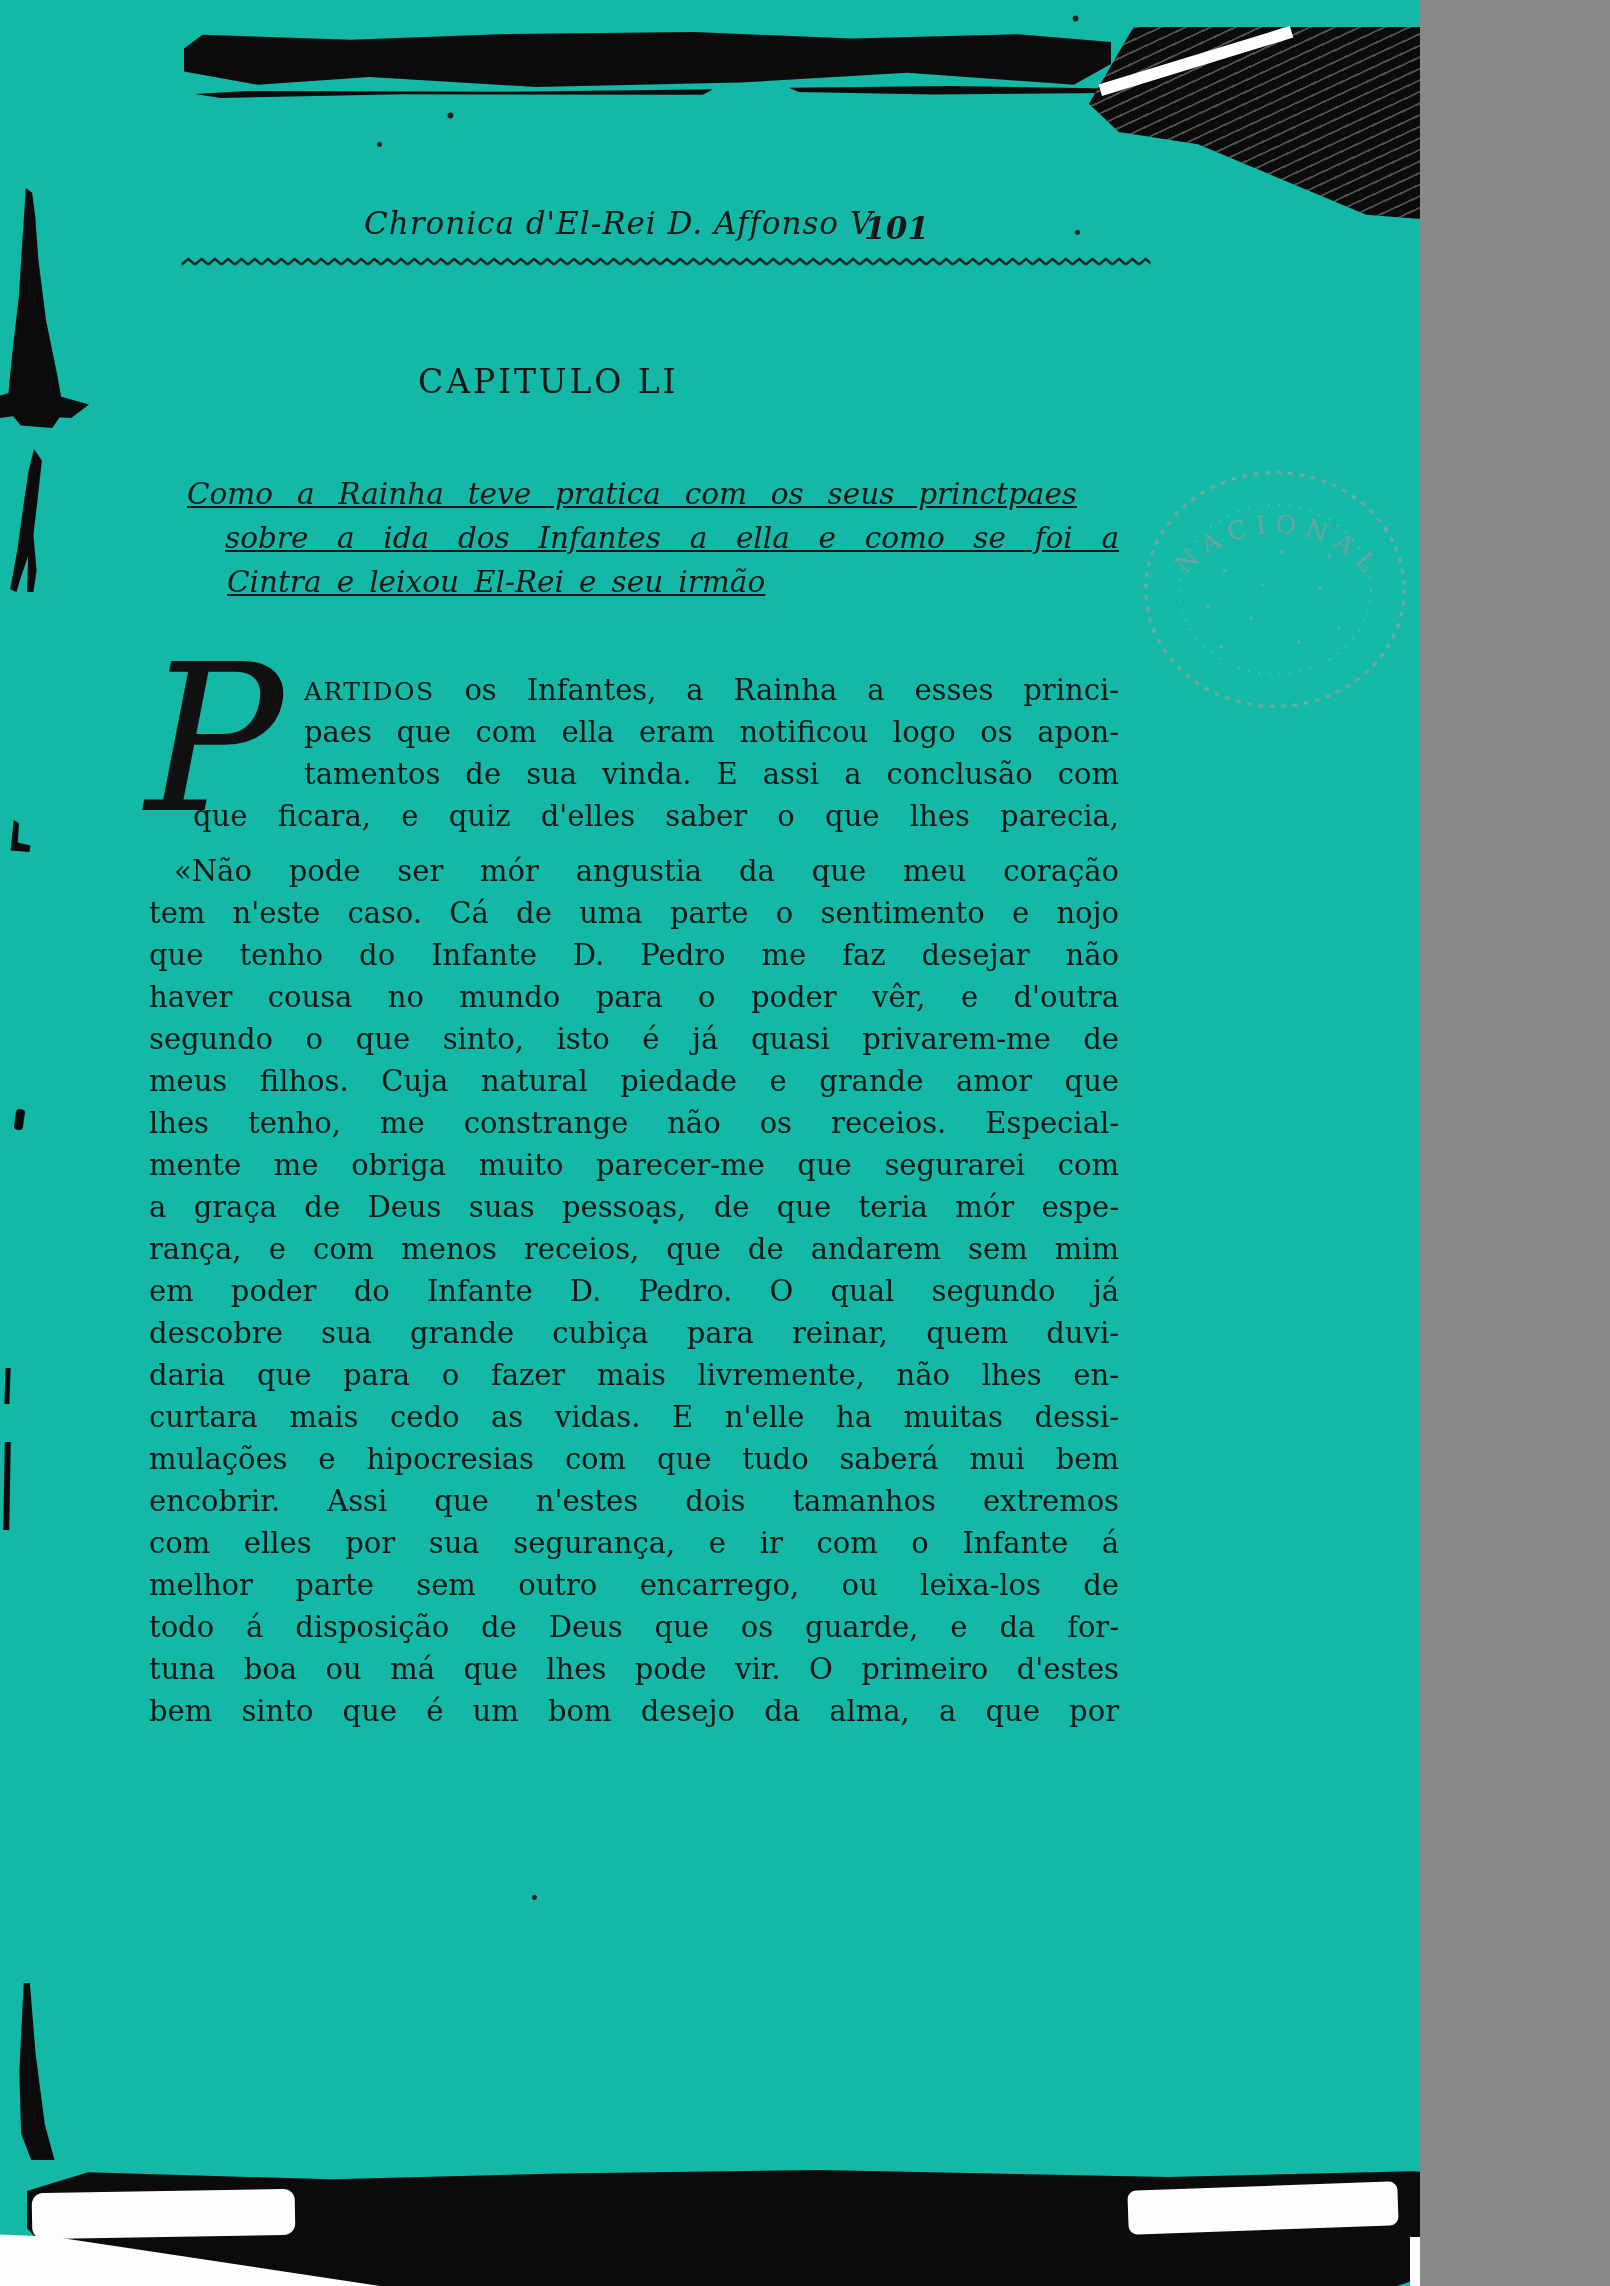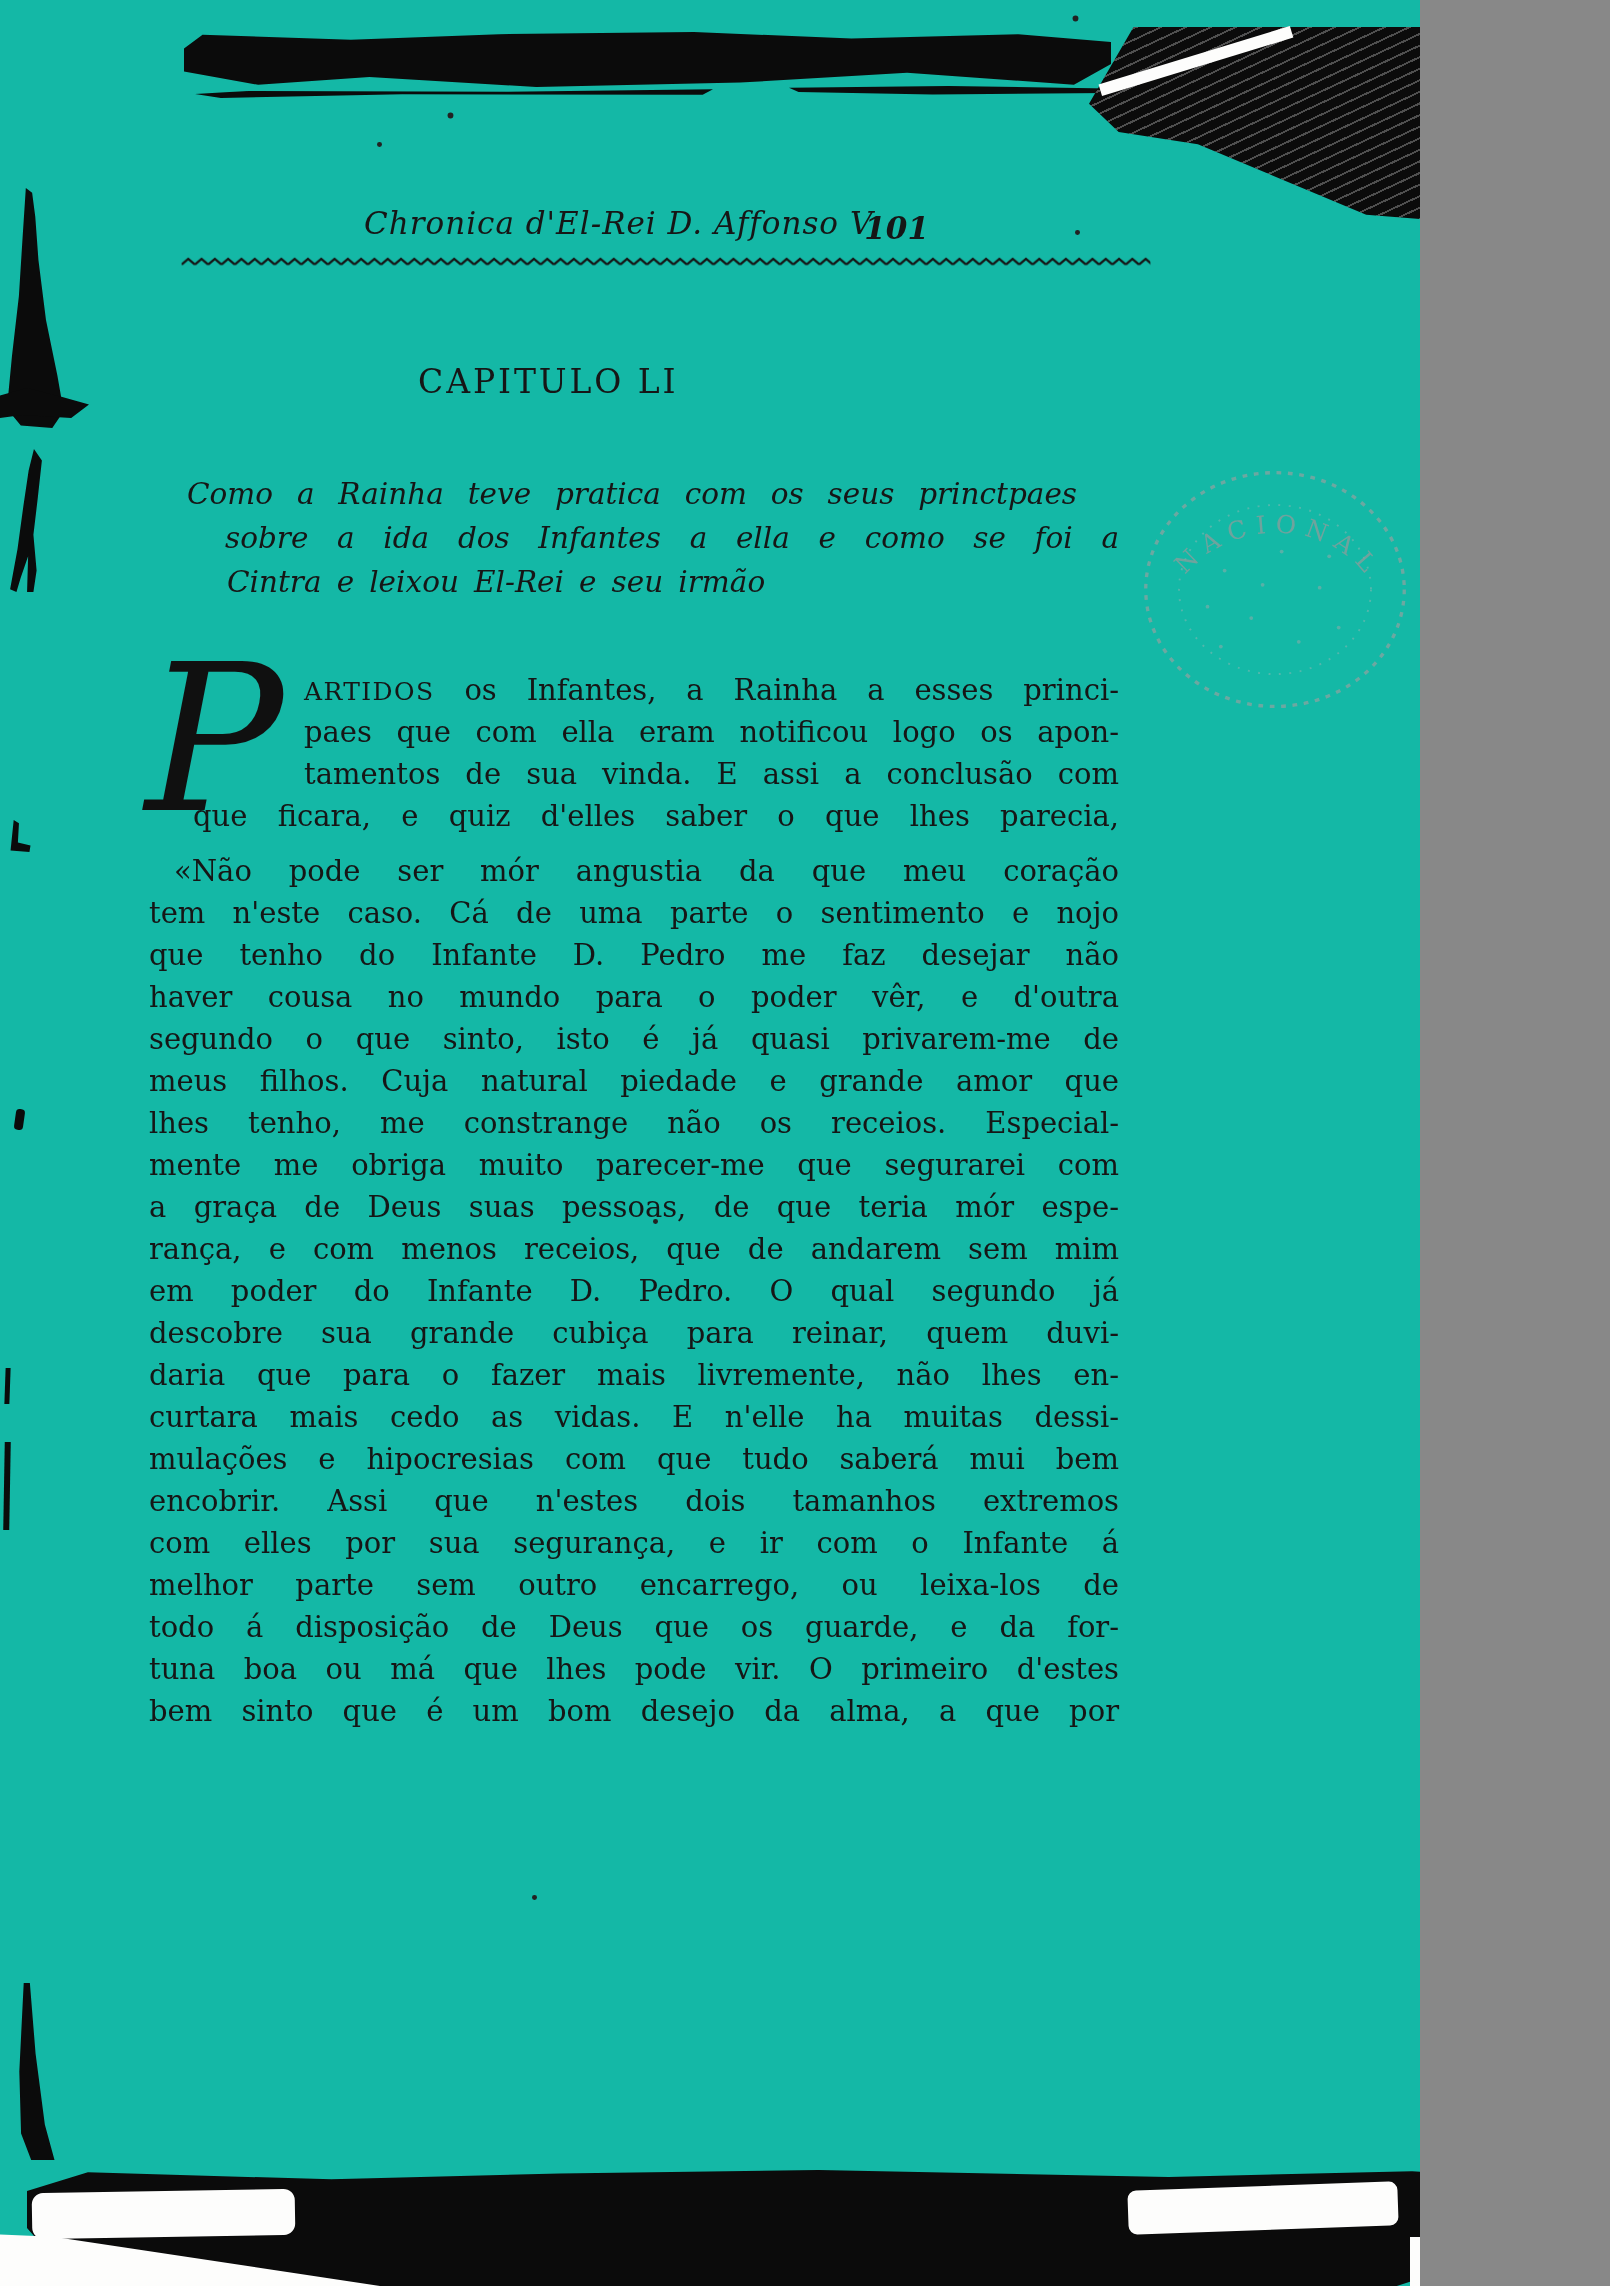--- a/index.html
+++ b/index.html
@@ -50,21 +50,21 @@
                654px 1220px 0 1px #222,533px 1896px 0 1px #222,1074px 17px 0 1.4px #222;}
 
   
   #running-title{position:absolute;left:364px;top:205px;font-size:31px;font-style:italic;letter-spacing:1px;white-space:nowrap;}
   #page-number{position:absolute;right:491px;top:210px;font-size:31px;font-style:italic;font-weight:600;}
   #wavy-rule{position:absolute;left:181px;top:255px;}
 
   #chapter-title{position:absolute;left:418px;top:362px;font-size:33px;letter-spacing:2.9px;white-space:nowrap;}
 
   #summary{position:absolute;left:149px;top:472px;width:970px;
-    font-size:29.5px;font-style:italic;line-height:44px;word-spacing:5.7px;}
+    font-size:29.5px;font-style:italic;line-height:44px;word-spacing:5.7px;text-decoration:underline;}
   #summary .line{text-align:justify;text-align-last:justify;height:44px;}
   #summary .line:nth-child(1){padding-left:38px;padding-right:42px;}
   #summary .line:nth-child(2){padding-left:76px;}
   #summary .line:nth-child(3){padding-left:78px;text-align:left;text-align-last:left;}
 
   #body-col{position:absolute;left:149px;top:669px;width:970px;
     font-size:29px;line-height:42px;word-spacing:3.8px;}
   .line{text-align:justify;text-align-last:justify;height:42px;}
 
   #drop-cap{position:absolute;left:-3.8px;top:-32px;font-size:205px;line-height:1;

